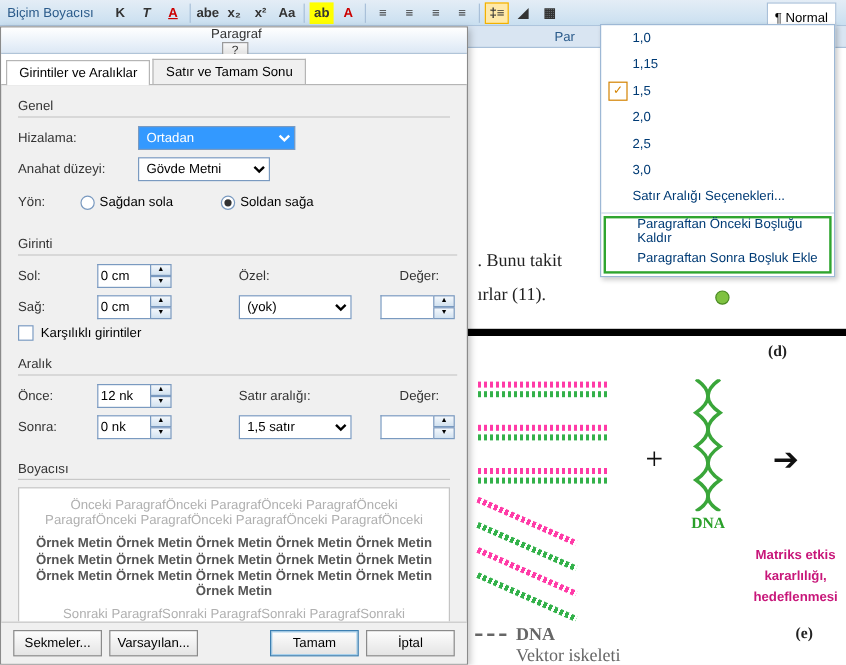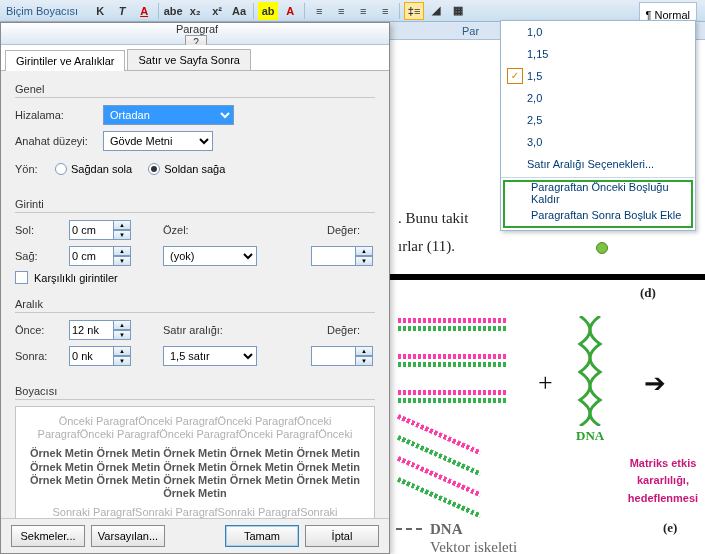--- a/index.html
+++ b/index.html
@@ -27,21 +27,21 @@
 .dlg-title .spacer { flex: 1; }
 .dlg-help { width: 22px; height: 16px; background: linear-gradient(#f8f8f8,#d8d8d8); border: 1px solid #9a9a9a; text-align: center; line-height: 14px; margin-right: 2px; font-size: 10px; }
 .dlg-close { width: 40px; height: 16px; background: linear-gradient(#f08070,#c73525); border: 1px solid #8a2a1f; color: #fff; text-align: center; line-height: 13px; font-weight: bold; font-size: 11px; }
 .tabs { display: flex; padding: 4px 4px 0 4px; background: #fff; border-bottom: 1px solid #b5b5b5; }
 .tab { padding: 4px 10px; border: 1px solid #b5b5b5; background: #f0f0f0; margin-right: 2px; border-bottom: none; font-size: 11px; }
 .tab.active { background: #fff; position: relative; top: 1px; }
 .dlg-body { flex: 1; padding: 8px 14px 6px 14px; display: flex; flex-direction: column; gap: 4px; overflow: hidden; }
 fieldset { border: none; padding: 0; margin: 4px 0 6px 0; }
 legend { font-size: 11px; color: #333; padding: 0 4px 2px 0; }
 .hr-line { height: 1px; background: #c8c8c8; margin-bottom: 6px; }
-.row { display: flex; align-items: center; gap: 0; margin-bottom: 4px; min-height: 22px; }
+.row { display: flex; align-items: center; gap: 12px; margin-bottom: 4px; min-height: 22px; }
 .lbl { width: 88px; color: #333; }
 .lbl2 { width: 74px; color: #333; }
 select, input[type=text] { height: 20px; border: 1px solid #7a9ac0; background: #fff; padding: 0 2px; font-size: 11px; }
 .sel-hz { width: 131px; background:#3399ff; color:#fff; }
 .sel-plain { width: 110px; }
 .spin { width: 64px; display: flex; }
 .spin input { width: 44px; border-right: none; }
 .spin .arrows { width: 18px; display: flex; flex-direction: column; }
 .spin .arrows div { flex: 1; border: 1px solid #7a9ac0; background: linear-gradient(#f4f8fc,#d2e2f0); font-size: 6px; text-align: center; line-height: 8px; }
 .chk-row { display: flex; align-items: flex-end; gap: 6px; margin-top: 4px; }
@@ -157,21 +157,21 @@
 
 <div class="dialog">
   <div class="dlg-title">
     <span>Paragraf</span>
     <span class="spacer"></span>
     <span class="dlg-help">?</span>
     <span class="dlg-close">✕</span>
   </div>
   <div class="tabs">
     <div class="tab active">Girintiler ve Aralıklar</div>
-    <div class="tab">Satır ve Sayfa Sonra</div>
+    <div class="tab">Satır ve Tamam Sonu</div>
   </div>
   <div class="dlg-body">
 
     <fieldset>
       <legend>Genel</legend>
       <div class="hr-line"></div>
       <div class="row">
         <span class="lbl">Hizalama:</span>
         <select class="sel-hz"><option>Ortadan</option></select>
       </div>

